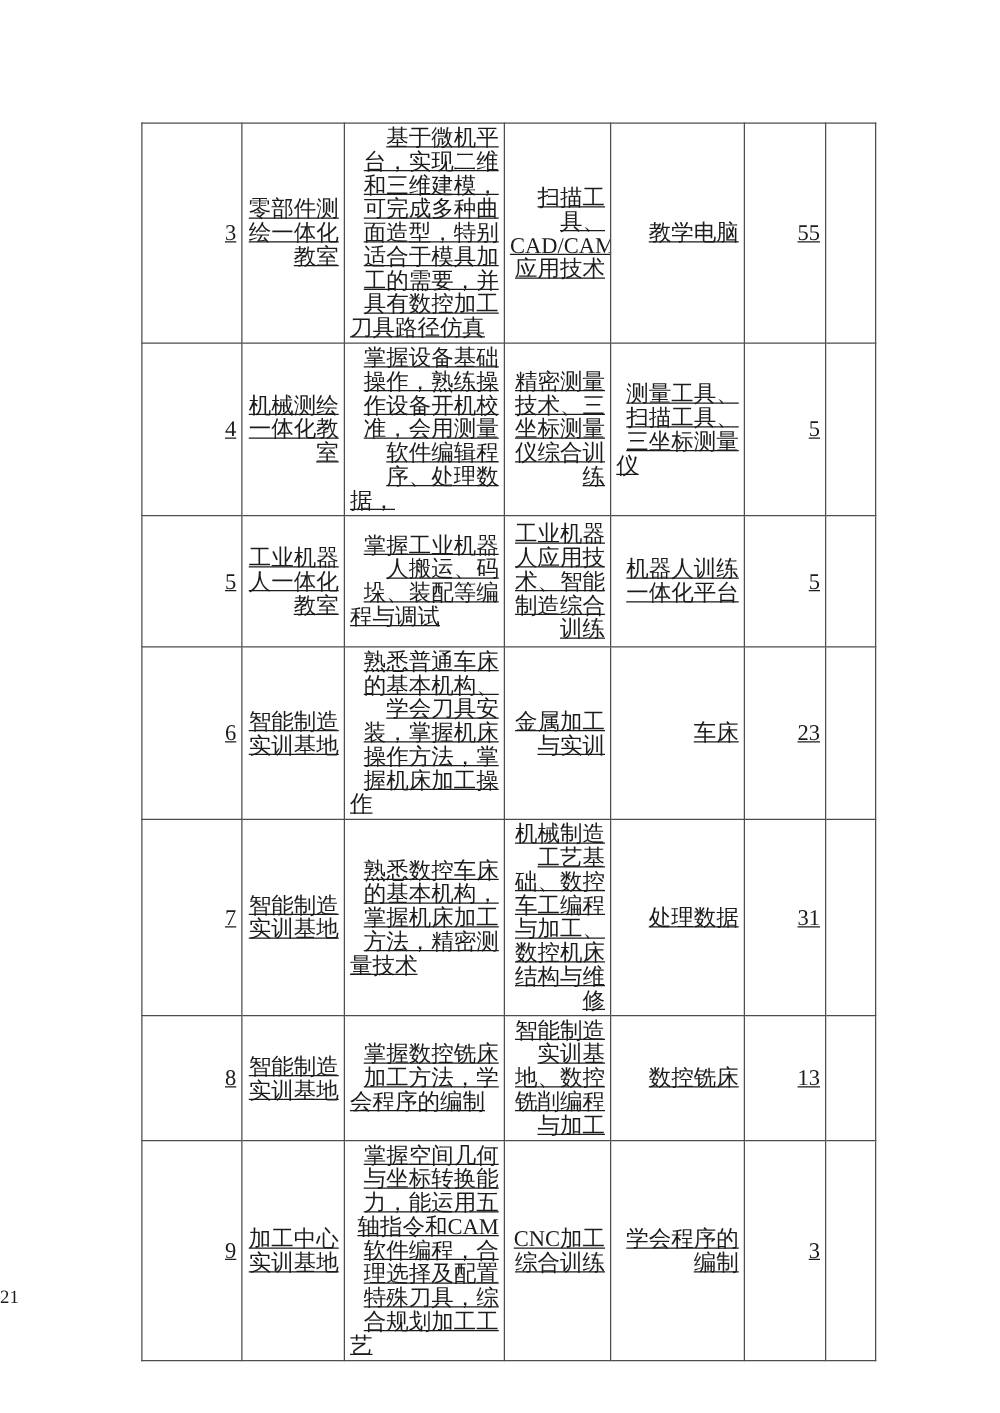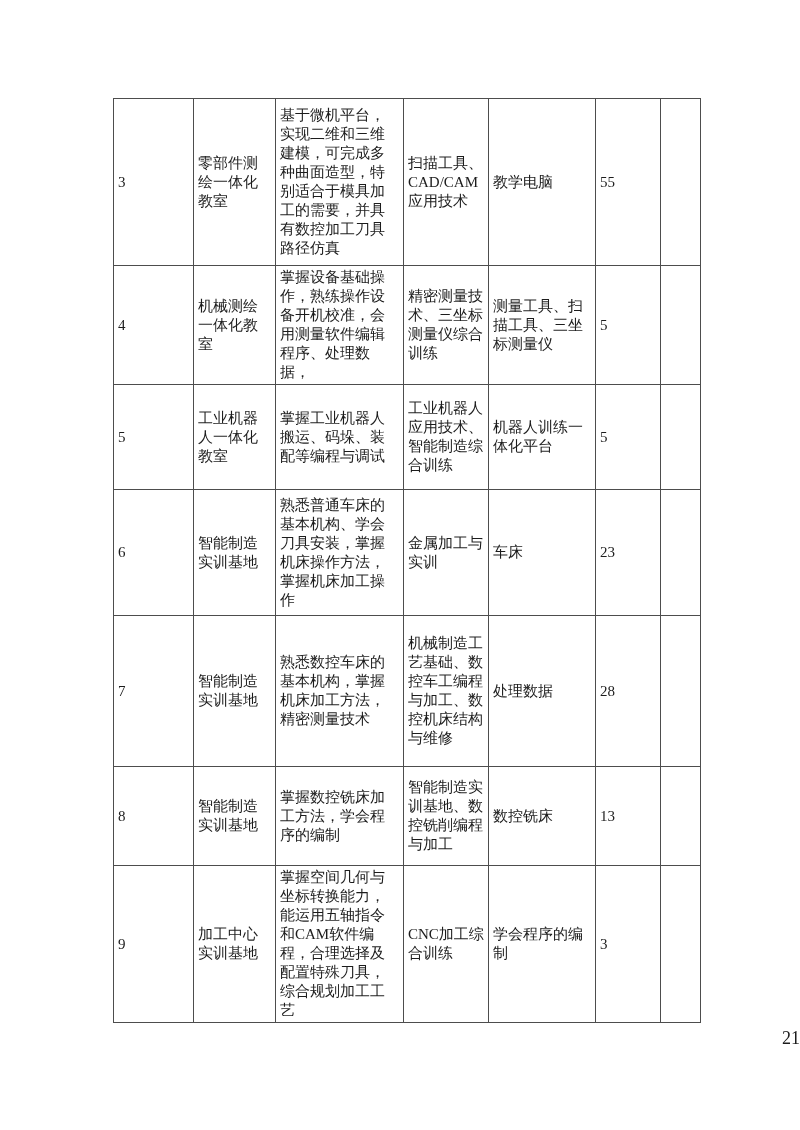--- a/index.html
+++ b/index.html
@@ -15,26 +15,27 @@
   table.doc-table {
     position: absolute;
     left: 113px;
     top: 98px;
     width: 587px;
     border-collapse: collapse;
     table-layout: fixed;
   }
   table.doc-table td {
     border: 1px solid #4d4d4d;
-    font-size: 15px;
+    font-size: 18px;
     line-height: 19px;
     vertical-align: middle;
-    text-align: left;
+    text-align: right;
     padding: 2px 4px;
     overflow: hidden;
+    text-decoration: underline;
   }
   
   col.c-no    { width: 80px; }
   col.c-room  { width: 82px; }
   col.c-desc  { width: 128px; }
   col.c-course{ width: 85px; }
   col.c-equip { width: 107px; }
   col.c-qty   { width: 65px; }
   col.c-note  { width: 40px; }
   
@@ -53,22 +54,22 @@
   td.cell-just {
     text-align: justify;
     text-align-last: left;
     padding: 2px 5px;
   }
   .page-number {
     position: absolute;
     top: 1028px;
     left: 0;
     width: 100%;
-    text-align: right;
-    font-size: 18px;
+    text-align: left;
+    font-size: 15px;
     line-height: 20px;
     color: #1c1c1c;
   }
 </style>
 </head>
 <body>
 
 <div class="page">
 
   <table class="doc-table">
@@ -117,21 +118,21 @@
         <td>车床</td>
         <td>23</td>
         <td></td>
       </tr>
       <tr class="r4">
         <td>7</td>
         <td>智能制造实训基地</td>
         <td class="cell-desc">熟悉数控车床的基本机构，掌握机床加工方法，精密测量技术</td>
         <td>机械制造工艺基础、数控车工编程与加工、数控机床结构与维修</td>
         <td>处理数据</td>
-        <td>28</td>
+        <td>31</td>
         <td></td>
       </tr>
       <tr class="r5">
         <td>8</td>
         <td>智能制造实训基地</td>
         <td class="cell-desc">掌握数控铣床加工方法，学会程序的编制</td>
         <td>智能制造实训基地、数控铣削编程与加工</td>
         <td>数控铣床</td>
         <td>13</td>
         <td></td>

